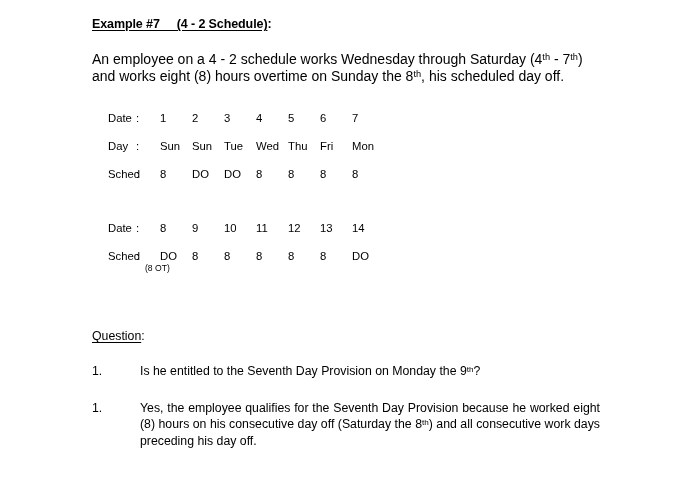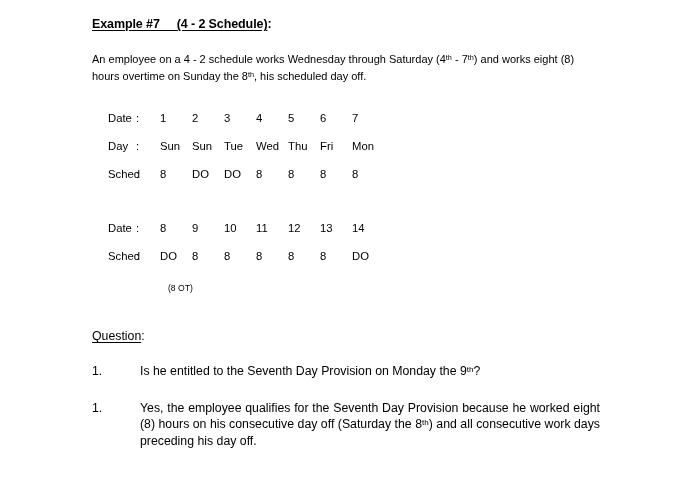--- a/index.html
+++ b/index.html
@@ -36,21 +36,21 @@
     white-space: pre;
   }
   .doc-title .ul {
     text-decoration: underline;
     text-underline-offset: 2px;
     text-decoration-thickness: 1.4px;
   }
 
   
   .intro {
-    font-size: 11px;
+    font-size: 14px;
     line-height: 16.5px;
     margin-top: 20px;
     width: 508px;
   }
   sup {
     font-size: 0.66em;
     vertical-align: 0.42em;
     line-height: 0;
   }
 
@@ -180,21 +180,21 @@
         <div class="sched-row">
           <span class="lbl">Sched</span>
           <span class="colon">:</span>
           <span class="cell" style="left: 68px;">DO</span>
           <span class="cell" style="left: 100px;">8</span>
           <span class="cell" style="left: 132px;">8</span>
           <span class="cell" style="left: 164px;">8</span>
           <span class="cell" style="left: 196px;">8</span>
           <span class="cell" style="left: 228px;">8</span>
           <span class="cell" style="left: 260px;">DO</span>
-          <span class="note" style="left: 76px; margin-top: 20px;">(8 OT)</span>
+          <span class="note" style="left: 53px;">(8 OT)</span>
         </div>
       </div>
 
     <div class="section-head" id="question-head"><span class="ul">Question</span><span>:</span></div>
 
     <div class="num-item">
       <span class="num">1.</span>
       <span class="body"><span>Is he entitled to the Seventh Day Provision on Monday the 9</span><sup>th</sup><span>?</span></span>
     </div>
 

